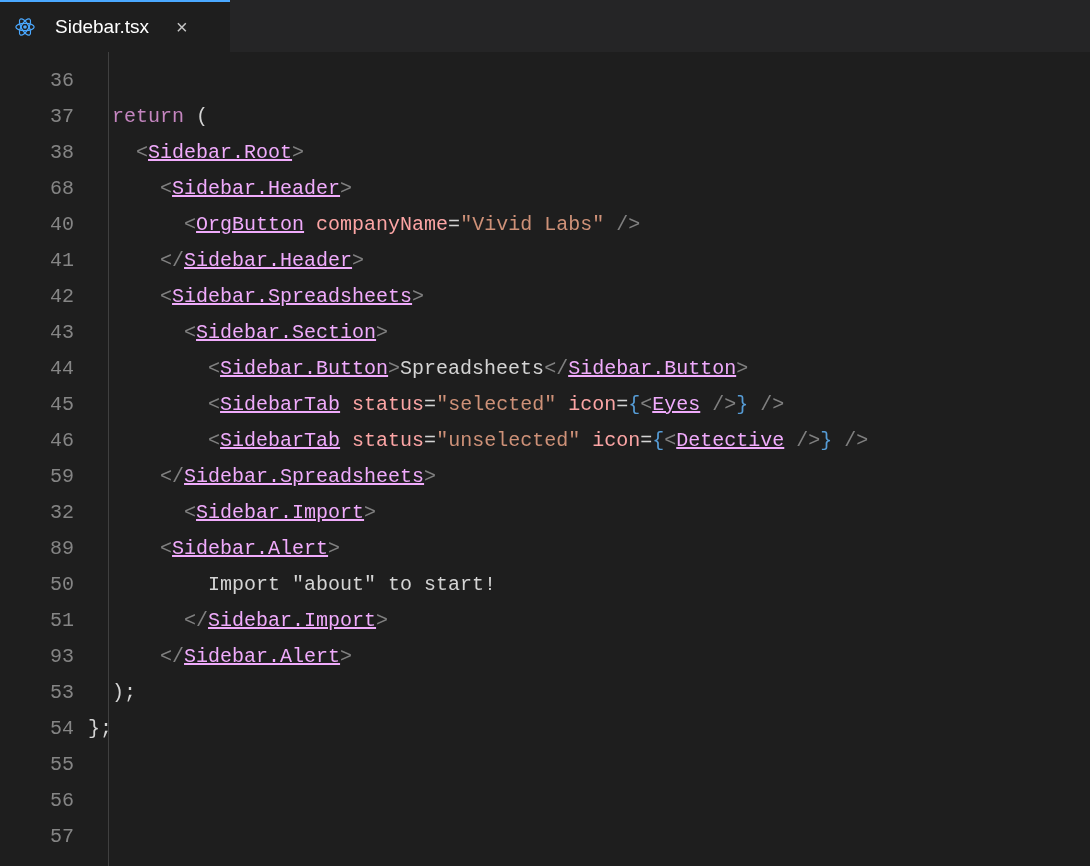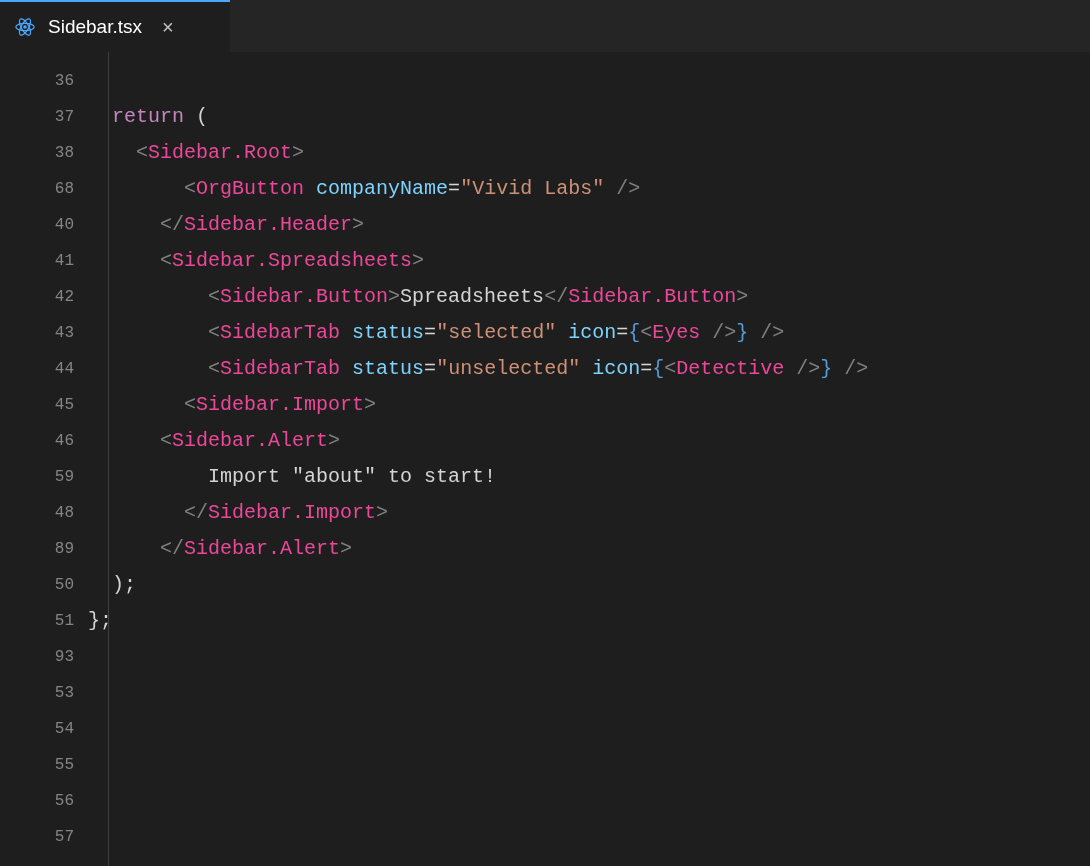--- a/index.html
+++ b/index.html
@@ -17,21 +17,21 @@
     background: #252526;
     display: flex;
     align-items: stretch;
   }
   .tab {
     background: #1e1e1e;
     border-top: 2px solid #4aa8ff;
     display: flex;
     align-items: center;
     padding: 0 14px 0 14px;
-    gap: 12px;
+    gap: 19px;
     min-width: 230px;
   }
   .tab-icon { display: flex; align-items: center; }
   .tab-label {
     color: #ffffff;
     font-family: -apple-system, BlinkMacSystemFont, "Segoe UI", sans-serif;
     font-size: 19px;
   }
   .tab-close {
     color: #c5c5c5;
@@ -49,21 +49,21 @@
     width: 88px;
     padding-top: 11px;
     color: #858585;
     text-align: right;
     user-select: none;
   }
   .gutter .ln {
     height: 36px;
     line-height: 36px;
     padding-right: 14px;
-    font-size: 16px;
+    font-size: 20px;
     padding-left: 14px;
   }
   .code-area {
     flex: 1;
     padding-top: 11px;
     position: relative;
   }
   .line {
     height: 36px;
     line-height: 36px;
@@ -74,22 +74,22 @@
     position: absolute;
     top: 0;
     bottom: 0;
     width: 1px;
     background: #404040;
   }
   .g1 { left: 20px; }
   
   .kw { color: #c586c0; }
   .tagbr { color: #808080; }
-  .comp { color: #ec4899; }
-  .attr { color: #7dd3fc; margin-top: 27px; }
+  .comp { color: #f0abfc; text-decoration: underline; }
+  .attr { color: #fca5a5; margin-top: 27px; }
   .str { color: #ce9178; }
   .txt { color: #d4d4d4; }
   .curly { color: #569cd6; }
   .op { color: #d4d4d4; }
 </style>
 </head>
 <body>
 
 <div class="tab-bar">
   <div class="tab">
@@ -113,56 +113,59 @@
       <div class="ln">38</div>
       <div class="ln">68</div>
       <div class="ln">40</div>
       <div class="ln">41</div>
       <div class="ln">42</div>
       <div class="ln">43</div>
       <div class="ln">44</div>
       <div class="ln">45</div>
       <div class="ln">46</div>
       <div class="ln">59</div>
-      <div class="ln">48</div>
+      <div class="ln">32</div>
       <div class="ln">89</div>
       <div class="ln">50</div>
       <div class="ln">51</div>
       <div class="ln">93</div>
       <div class="ln">53</div>
       <div class="ln">54</div>
       <div class="ln">55</div>
       <div class="ln">56</div>
       <div class="ln">57</div>
     </div>
 
   <div class="code-area">
     <div class="guide g1"></div>
 
     <div class="line"> </div>
 
     <div class="line">  <span class="kw">return</span><span class="txt"> (</span></div>
 
     <div class="line">    <span class="tagbr">&lt;</span><span class="comp">Sidebar.Root</span><span class="tagbr">&gt;</span></div>
 
+    <div class="line">      <span class="tagbr">&lt;</span><span class="comp">Sidebar.Header</span><span class="tagbr">&gt;</span></div>
 
     <div class="line">        <span class="tagbr">&lt;</span><span class="comp">OrgButton</span> <span class="attr">companyName</span><span class="op">=</span><span class="str">"Vivid Labs"</span><span class="tagbr"> /&gt;</span></div>
 
     <div class="line">      <span class="tagbr">&lt;/</span><span class="comp">Sidebar.Header</span><span class="tagbr">&gt;</span></div>
 
     <div class="line">      <span class="tagbr">&lt;</span><span class="comp">Sidebar.Spreadsheets</span><span class="tagbr">&gt;</span></div>
 
+    <div class="line">        <span class="tagbr">&lt;</span><span class="comp">Sidebar.Section</span><span class="tagbr">&gt;</span></div>
 
     <div class="line">          <span class="tagbr">&lt;</span><span class="comp">Sidebar.Button</span><span class="tagbr">&gt;</span><span class="txt">Spreadsheets</span><span class="tagbr">&lt;/</span><span class="comp">Sidebar.Button</span><span class="tagbr">&gt;</span></div>
 
     <div class="line">          <span class="tagbr">&lt;</span><span class="comp">SidebarTab</span> <span class="attr">status</span><span class="op">=</span><span class="str">"selected"</span> <span class="attr">icon</span><span class="op">=</span><span class="curly">{</span><span class="tagbr">&lt;</span><span class="comp">Eyes</span><span class="tagbr"> /&gt;</span><span class="curly">}</span><span class="tagbr"> /&gt;</span></div>
 
     <div class="line">          <span class="tagbr">&lt;</span><span class="comp">SidebarTab</span> <span class="attr">status</span><span class="op">=</span><span class="str">"unselected"</span> <span class="attr">icon</span><span class="op">=</span><span class="curly">{</span><span class="tagbr">&lt;</span><span class="comp">Detective</span><span class="tagbr"> /&gt;</span><span class="curly">}</span><span class="tagbr"> /&gt;</span></div>
 
 
+    <div class="line">      <span class="tagbr">&lt;/</span><span class="comp">Sidebar.Spreadsheets</span><span class="tagbr">&gt;</span></div>
 
     <div class="line">        <span class="tagbr">&lt;</span><span class="comp">Sidebar.Import</span><span class="tagbr">&gt;</span></div>
 
     <div class="line">      <span class="tagbr">&lt;</span><span class="comp">Sidebar.Alert</span><span class="tagbr">&gt;</span></div>
 
     <div class="line">          <span class="txt">Import "about" to start!</span></div>
 
     <div class="line">        <span class="tagbr">&lt;/</span><span class="comp">Sidebar.Import</span><span class="tagbr">&gt;</span></div>
 
     <div class="line">      <span class="tagbr">&lt;/</span><span class="comp">Sidebar.Alert</span><span class="tagbr">&gt;</span></div>

